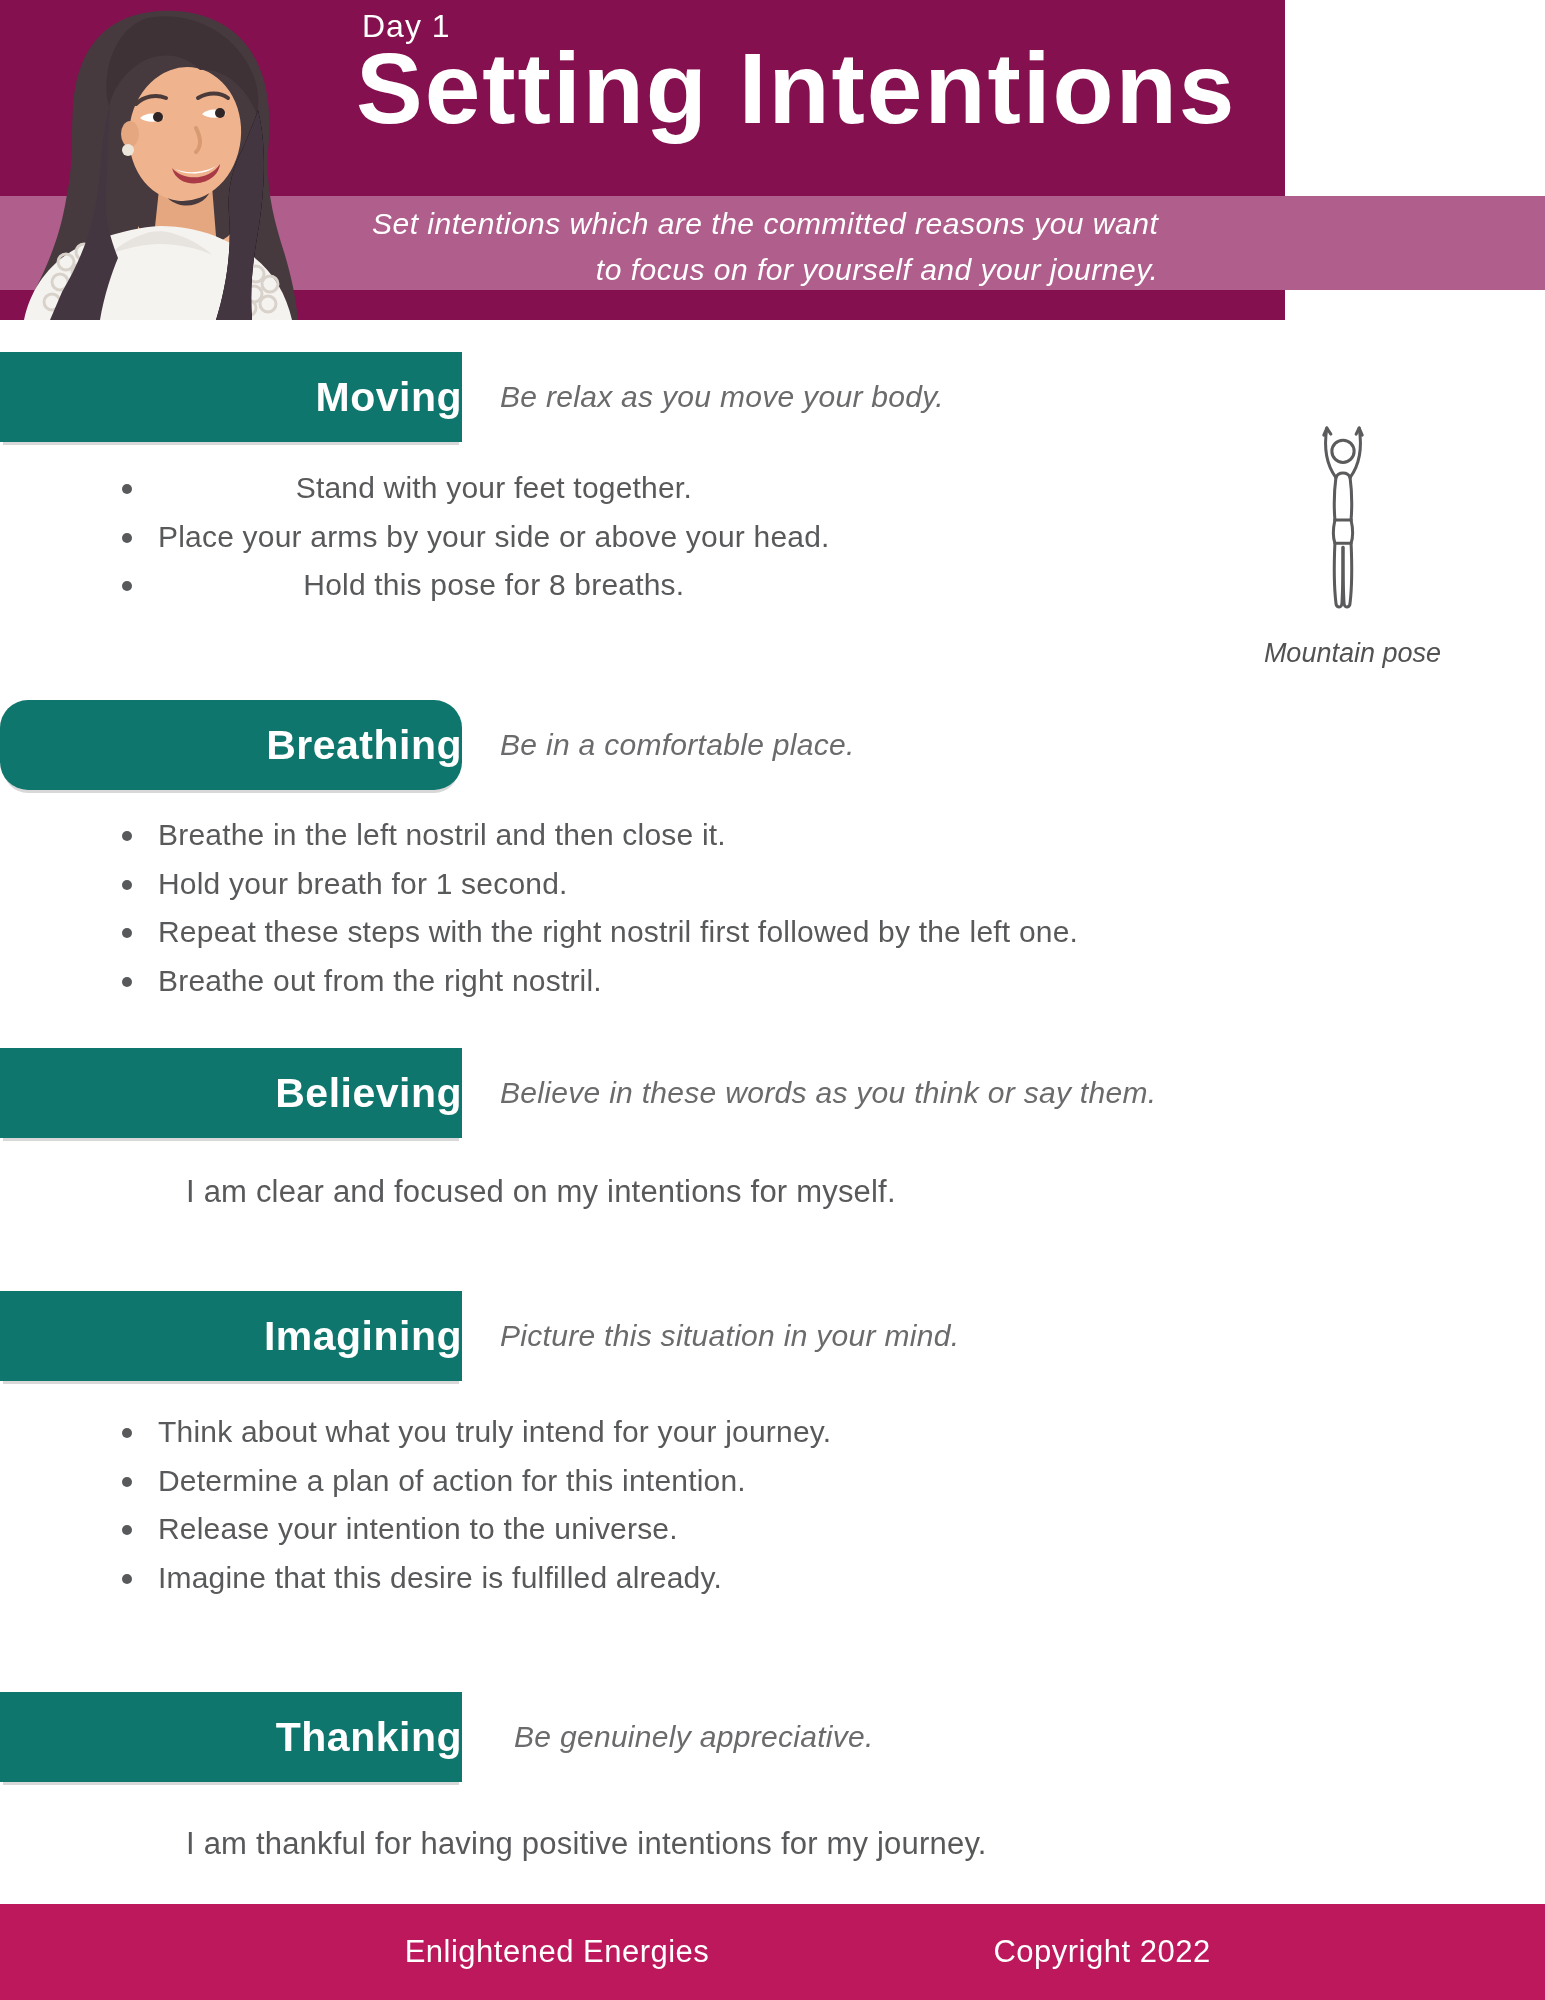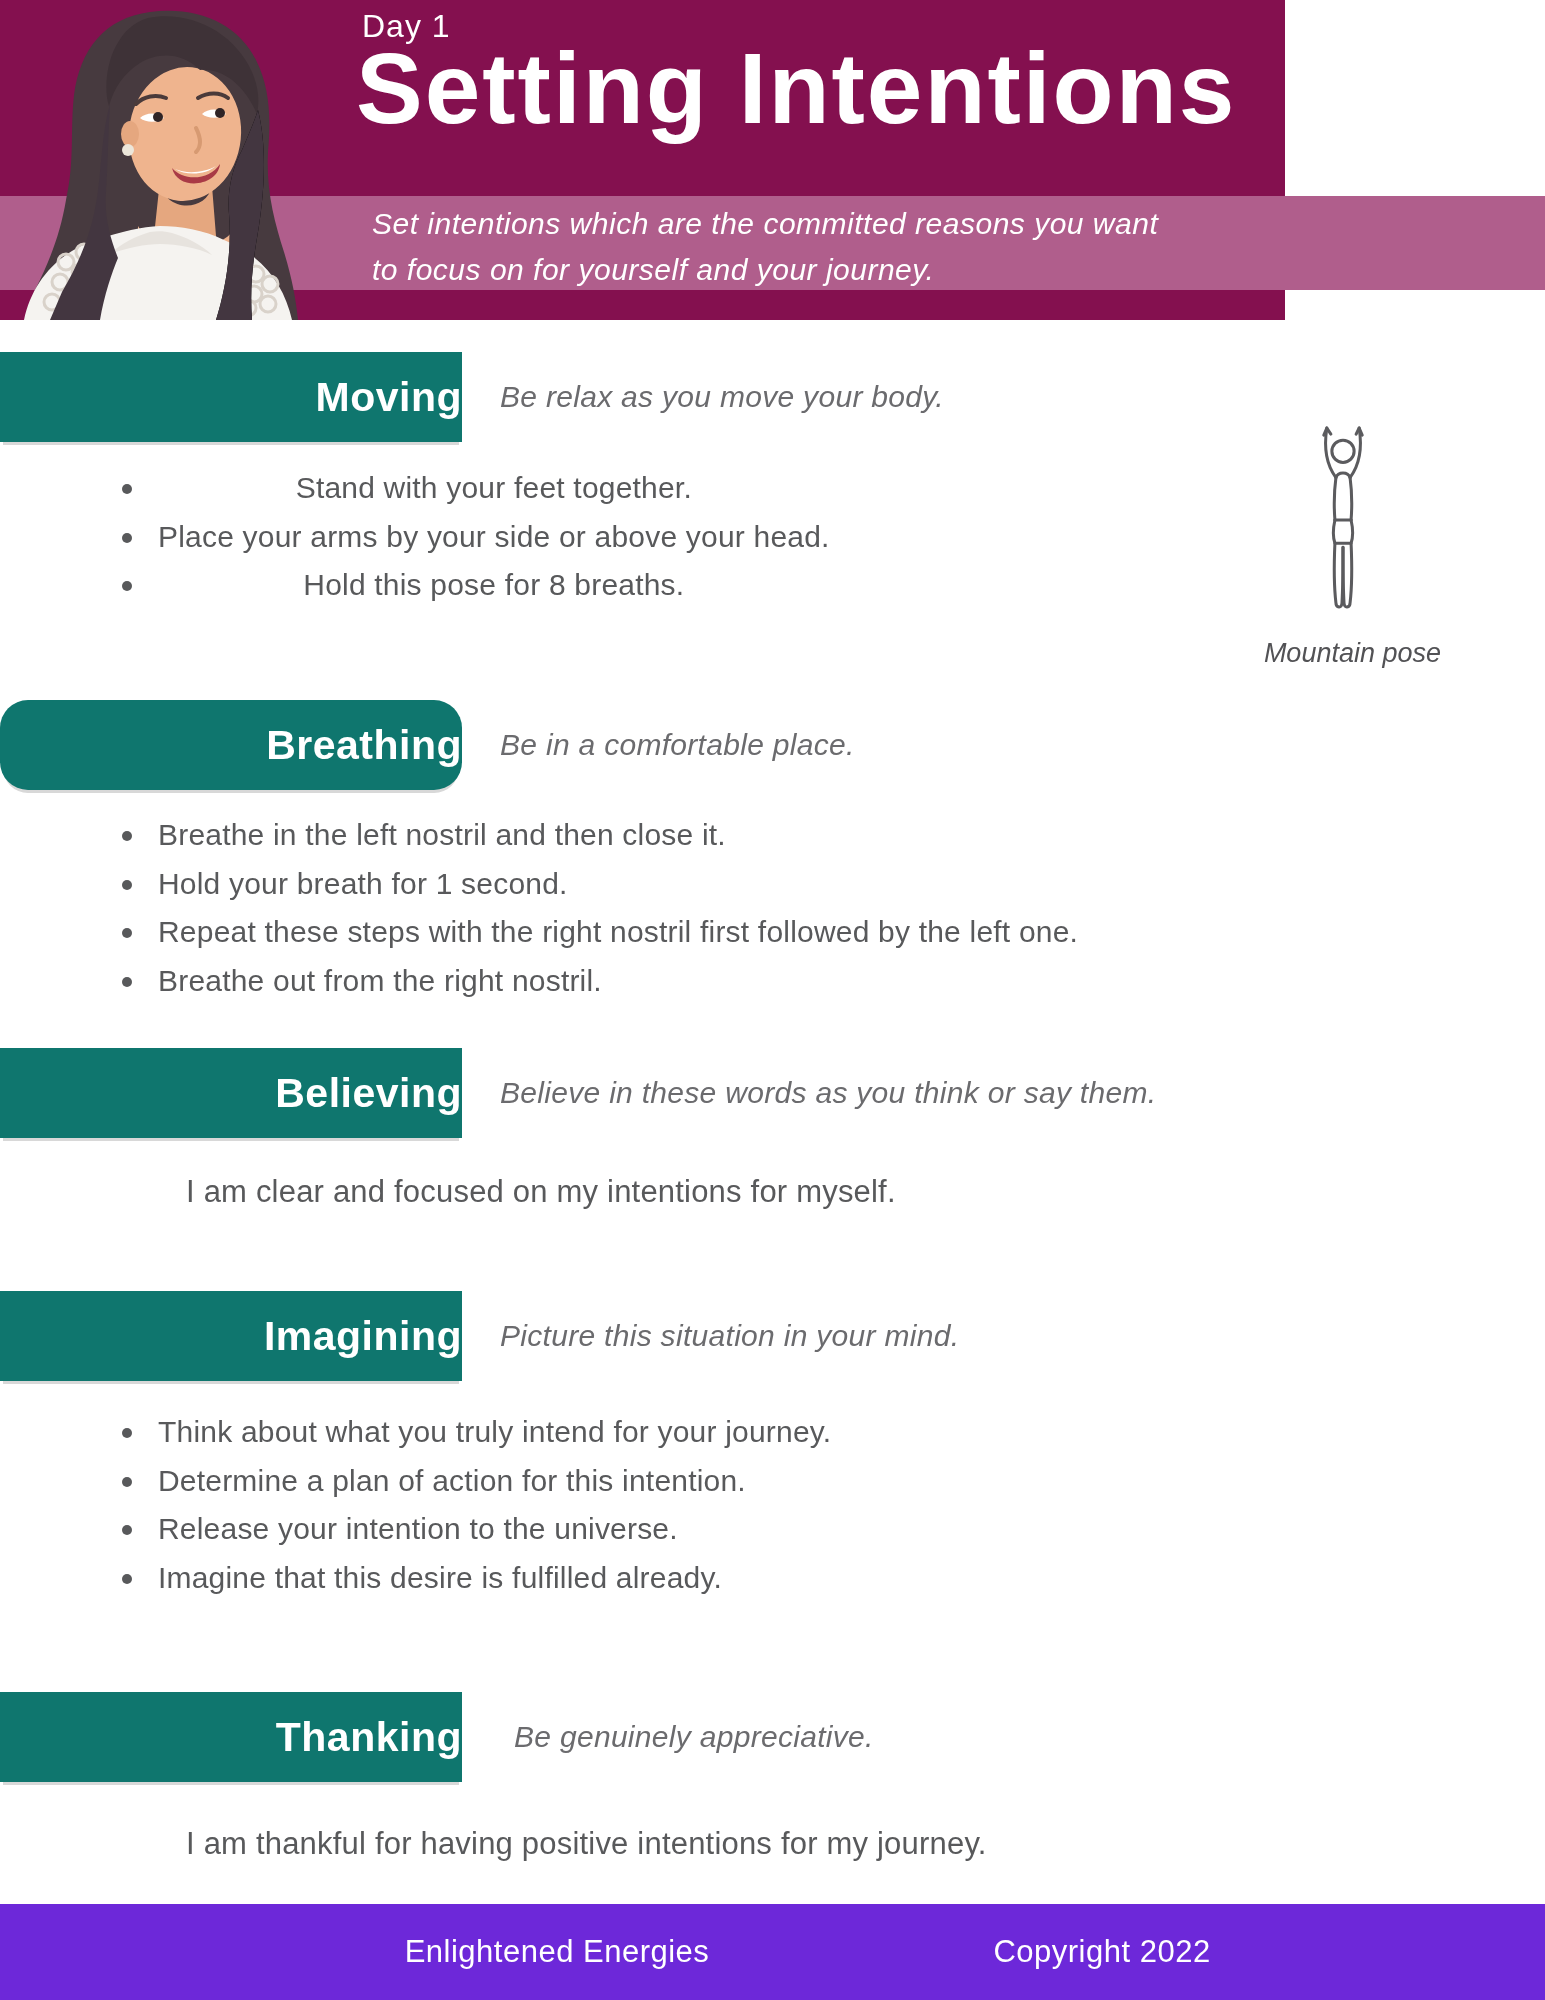--- a/index.html
+++ b/index.html
@@ -1,21 +1,21 @@
 <!DOCTYPE html>
 <html><head>
 <meta charset="utf-8">
 <style>
   html,body{margin:0;padding:0;background:#ffffff;}
   .page{
     position:relative;width:1545px;height:2000px;background:#ffffff;
     font-family:"Liberation Sans",sans-serif;overflow:hidden;
   }
   
-  .header{position:absolute;left:0;top:0;width:1285px;height:320px;background:#84104f;}
+  .header{position:absolute;left:0;top:0;width:1285px;height:320px;background:#84104f;text-align:right;}
   .light-band{position:absolute;left:0;top:196px;width:1545px;height:94px;background:#b05e8c;}
   .day-label{position:absolute;left:362px;top:8px;color:#ffffff;font-size:32px;letter-spacing:1px;}
   .page-title{position:absolute;left:356px;top:30px;color:#ffffff;font-size:100px;font-weight:bold;letter-spacing:2px;line-height:1.16;}
   .subtitle{position:absolute;left:372px;top:201px;color:#ffffff;font-style:italic;font-size:30px;line-height:46px;letter-spacing:.5px;}
   .portrait{position:absolute;left:0;top:0;width:312px;height:320px;}
   
   .bar{
     position:absolute;left:0;width:462px;height:90px;background:#0f766e;
     display:flex;align-items:center;justify-content:flex-end;
     box-shadow:0 6px 0 -3px #d8d8d8;
@@ -30,21 +30,21 @@
   .bar.s0{top:352px;} .cap.s0{top:380px;} .ul0{top:464px;text-align:center;}
   .bar.s1{top:700px;border-radius:28px;} .cap.s1{top:728px;} .ul1{top:811px;}
   .bar.s2{top:1048px;} .cap.s2{top:1076px;} .aff2{top:1174px;}
   .bar.s3{top:1291px;} .cap.s3{top:1319px;} .ul3{top:1408px;}
   .bar.s4{top:1692px;} .cap.s4{top:1720px;margin-left:14px;} .aff4{top:1826px;}
   
   .figure{position:absolute;left:1245px;top:424px;width:196px;text-align:right;}
   .figure svg{display:block;margin:0 auto;}
   .figure-caption{margin-top:22px;color:#525255;font-style:italic;font-size:27px;}
   
-  .footer{position:absolute;left:0;top:1904px;width:1545px;height:96px;background:#6d28d9;}
+  .footer{position:absolute;left:0;top:1904px;width:1545px;height:96px;background:#be185d;}
   .footer span{position:absolute;top:30px;transform:translateX(-50%);color:#ffffff;font-size:31px;letter-spacing:.5px;}
   .brand{left:557px;}
   .copyright{left:1102px;}
 </style>
 </head>
 <body>
 
 <div class="page">
 
   <div class="header">

